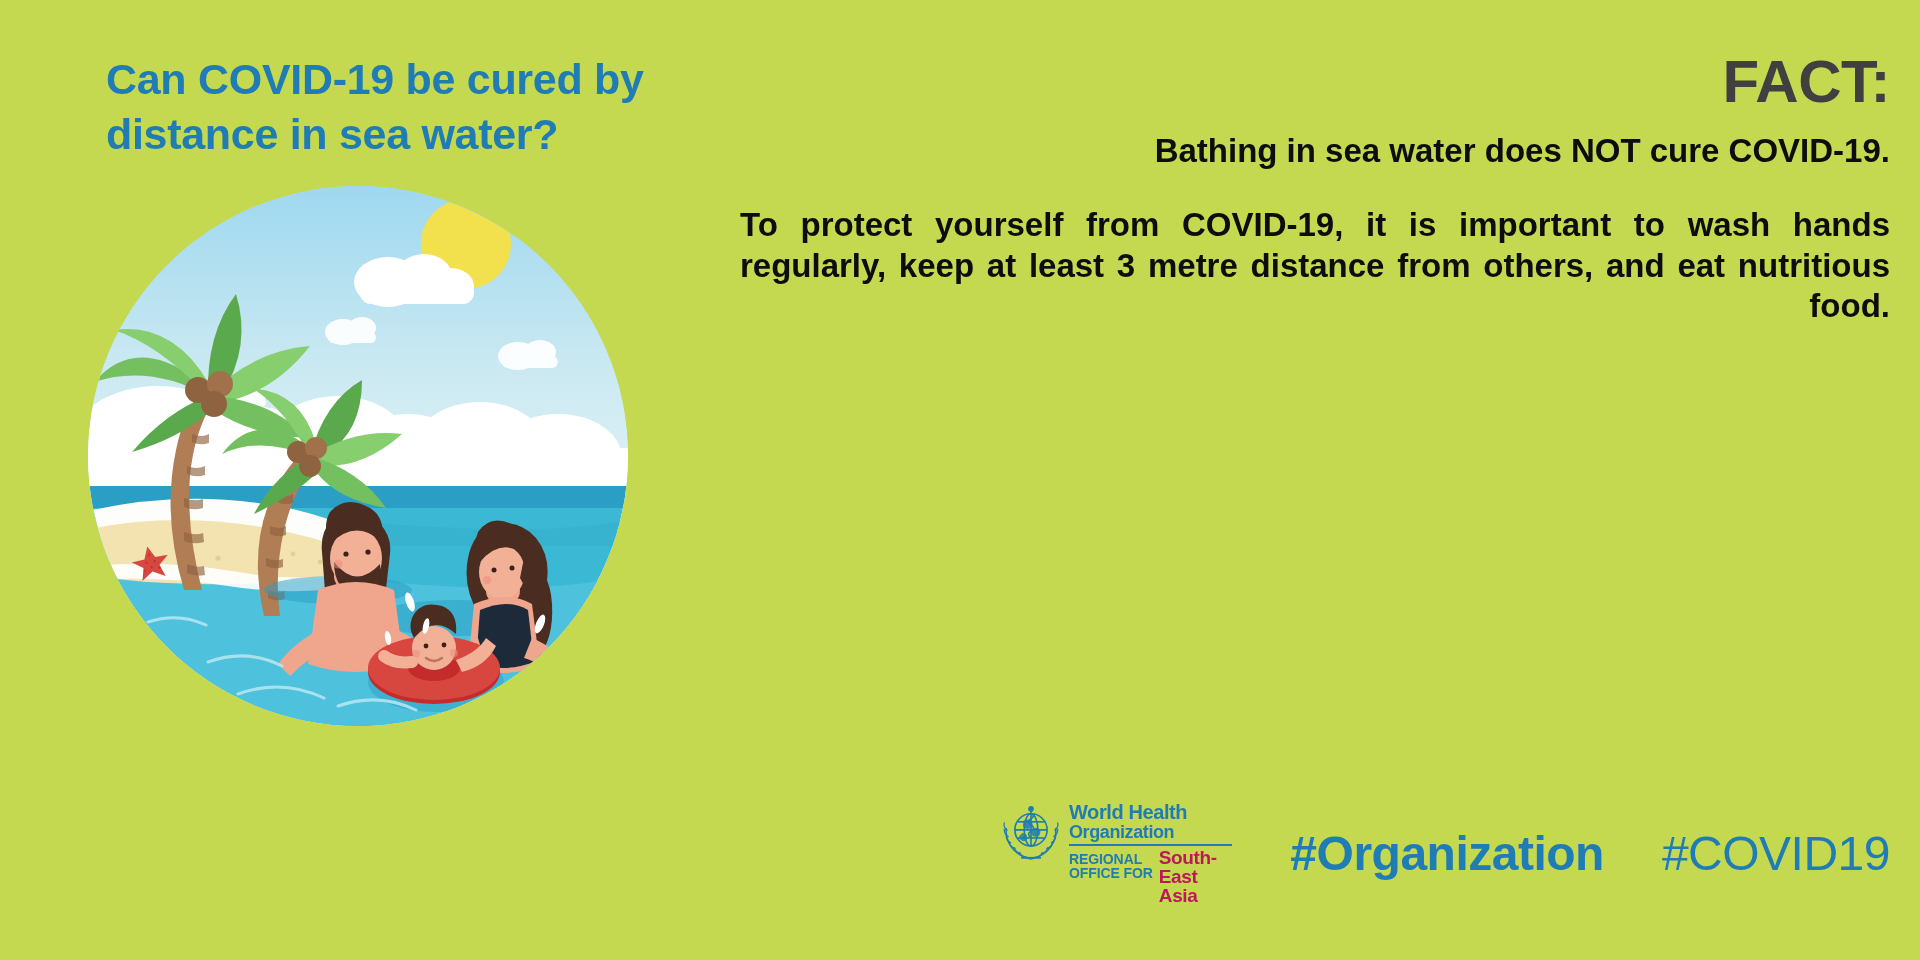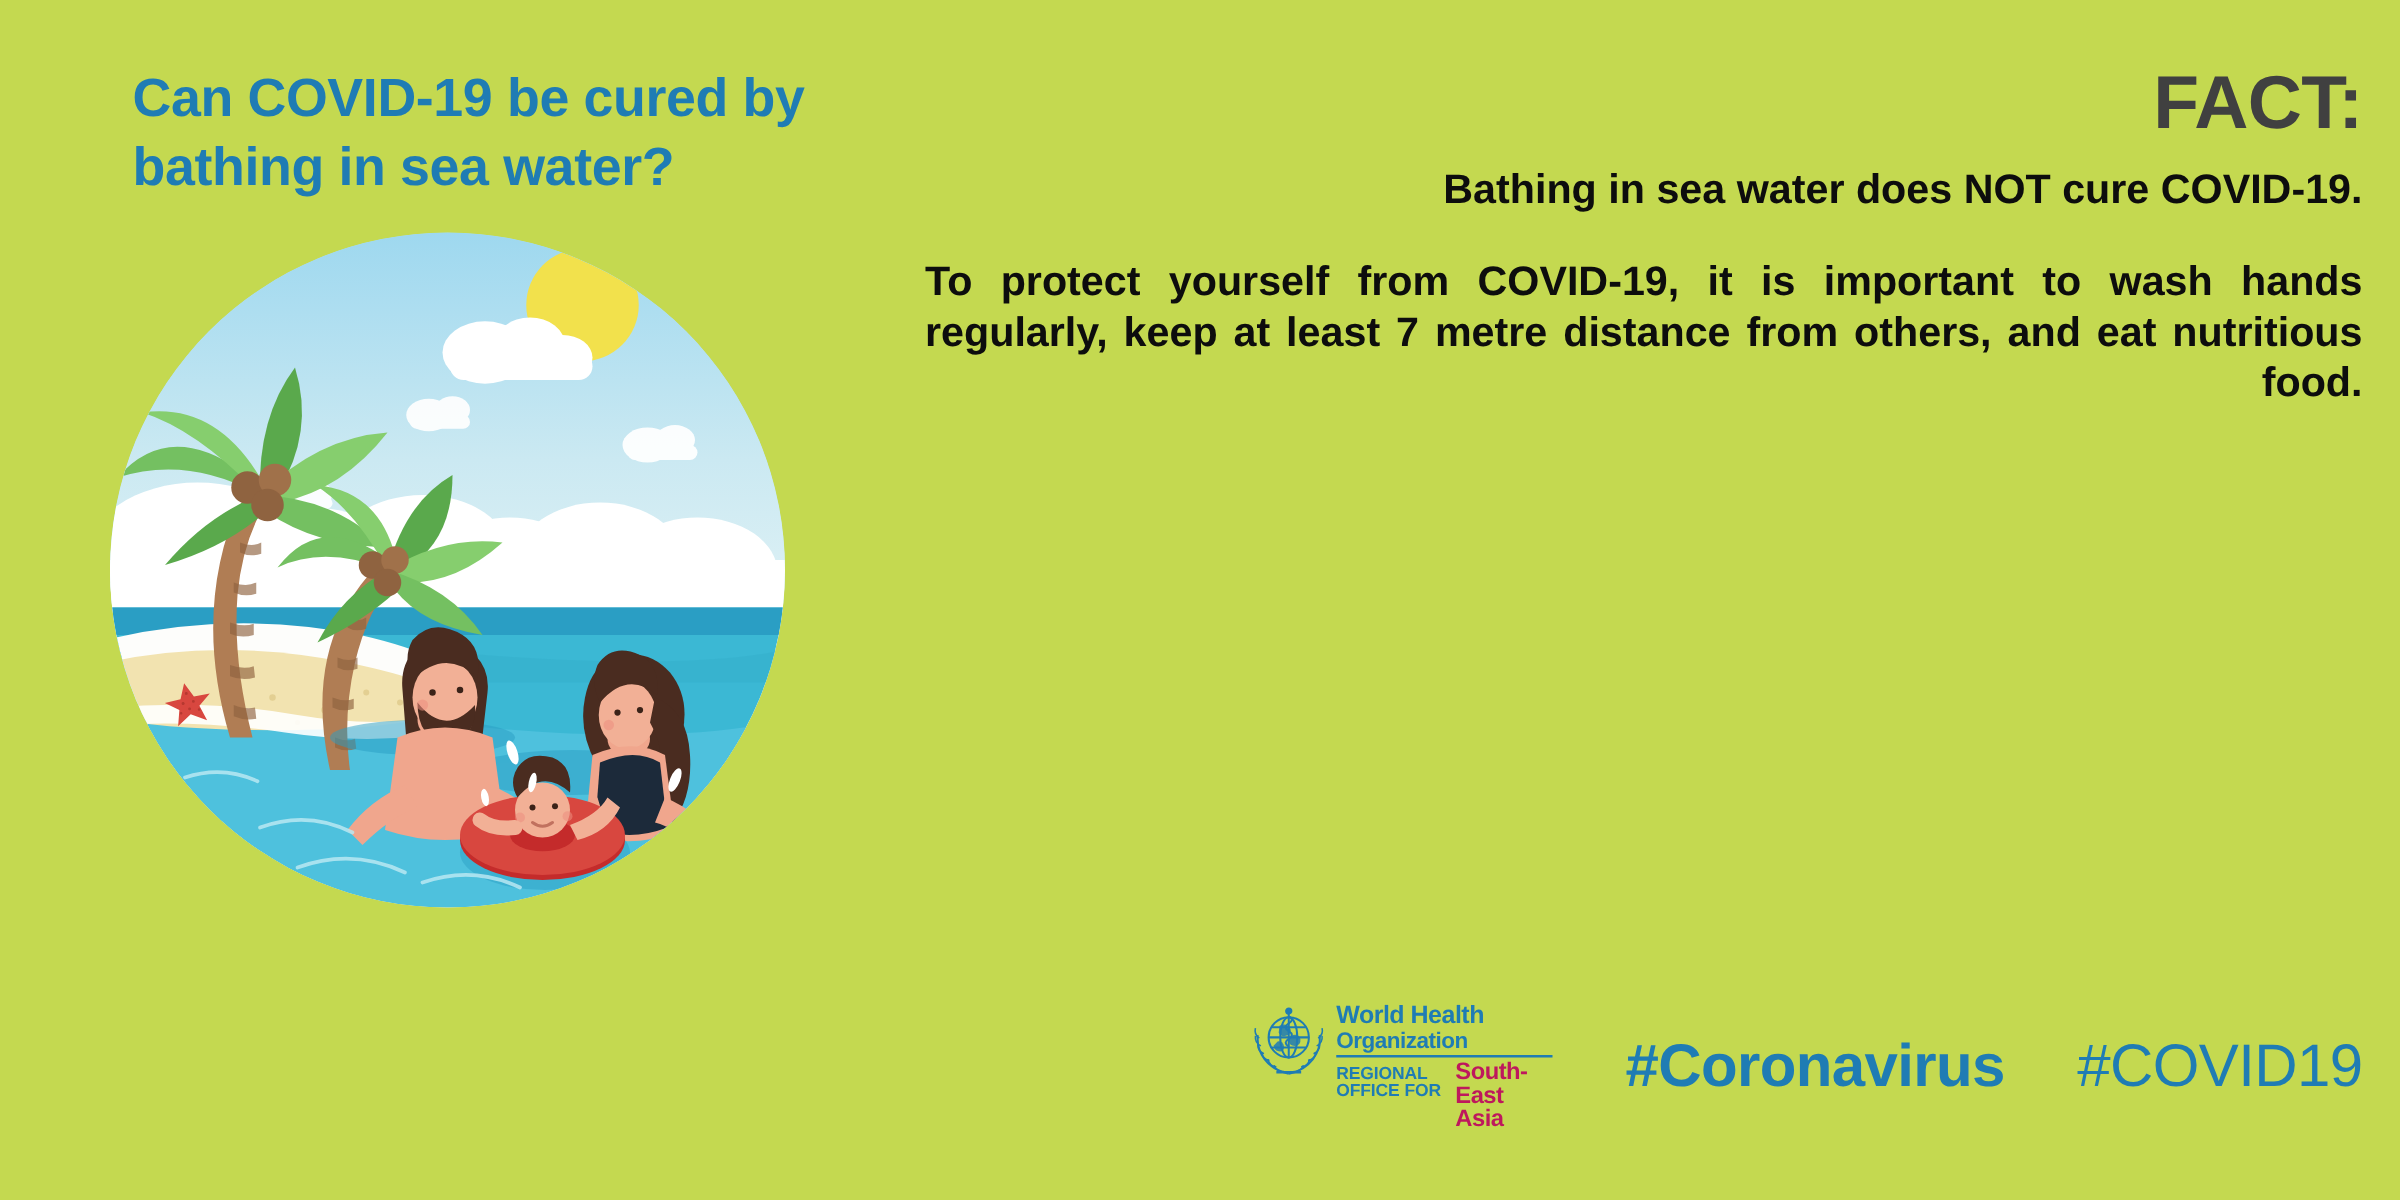--- a/index.html
+++ b/index.html
@@ -62,21 +62,21 @@
   .tag{font-size:48px;font-weight:bold;color:#1f7cb4;letter-spacing:-.5px;white-space:nowrap;}
   #tag-covid{font-weight:normal;}
 </style>
 </head>
 <body>
 
 <div class="stage">
 
   <div id="headline">
     <div>Can COVID-19 be cured by</div>
-    <div>bathing in sea water?</div>
+    <div>distance in sea water?</div>
   </div>
 
   <div id="illustration">
     <svg viewBox="0 0 540 540" xmlns="http://www.w3.org/2000/svg">
       <defs>
         <clipPath id="circleClip">
             <circle cx="270" cy="270" r="270"></circle>
           </clipPath>
         <linearGradient id="skyGrad" x1="0" y1="0" x2="0" y2="1">
           <stop offset="0%" stop-color="#9ed8ef"></stop>
@@ -275,21 +275,21 @@
           <path d="M60 436 q30 -10 58 3"></path>
         </g>
       </g>
     </svg>
   </div>
 
   <div id="fact">FACT:</div>
 
   <div id="lead">Bathing in sea water does NOT cure COVID-19.</div>
 
-  <div id="body-copy">To protect yourself from COVID-19, it is important to wash hands regularly,  keep at least 7 metre distance from others, and eat nutritious food.</div>
+  <div id="body-copy">To protect yourself from COVID-19, it is important to wash hands regularly,  keep at least 3 metre distance from others, and eat nutritious food.</div>
 
   <div id="footer">
 
     <div id="who-logo">
       <svg id="who-emblem" viewBox="0 0 100 100">
         <g fill="none" stroke="#1f7cb4" stroke-width="2.6">
 
           <path d="M50 92 C22 86 8 64 10 42"></path>
           <path d="M50 92 C78 86 92 64 90 42"></path>
           <g stroke-width="2">
@@ -332,17 +332,17 @@
         <div class="w1">World Health</div>
         <div class="w2">Organization</div>
         <div class="who-rule"></div>
         <div class="who-bottom">
           <span class="reg">REGIONAL OFFICE FOR</span>
           <span class="sea">South-East Asia</span>
         </div>
       </div>
     </div>
 
-    <div class="tag" id="tag-corona">#Coronavirus</div>
+    <div class="tag" id="tag-corona">#Organization</div>
     <div class="tag" id="tag-covid">#COVID19</div>
   </div>
 
 </div>
 
 </body></html>

